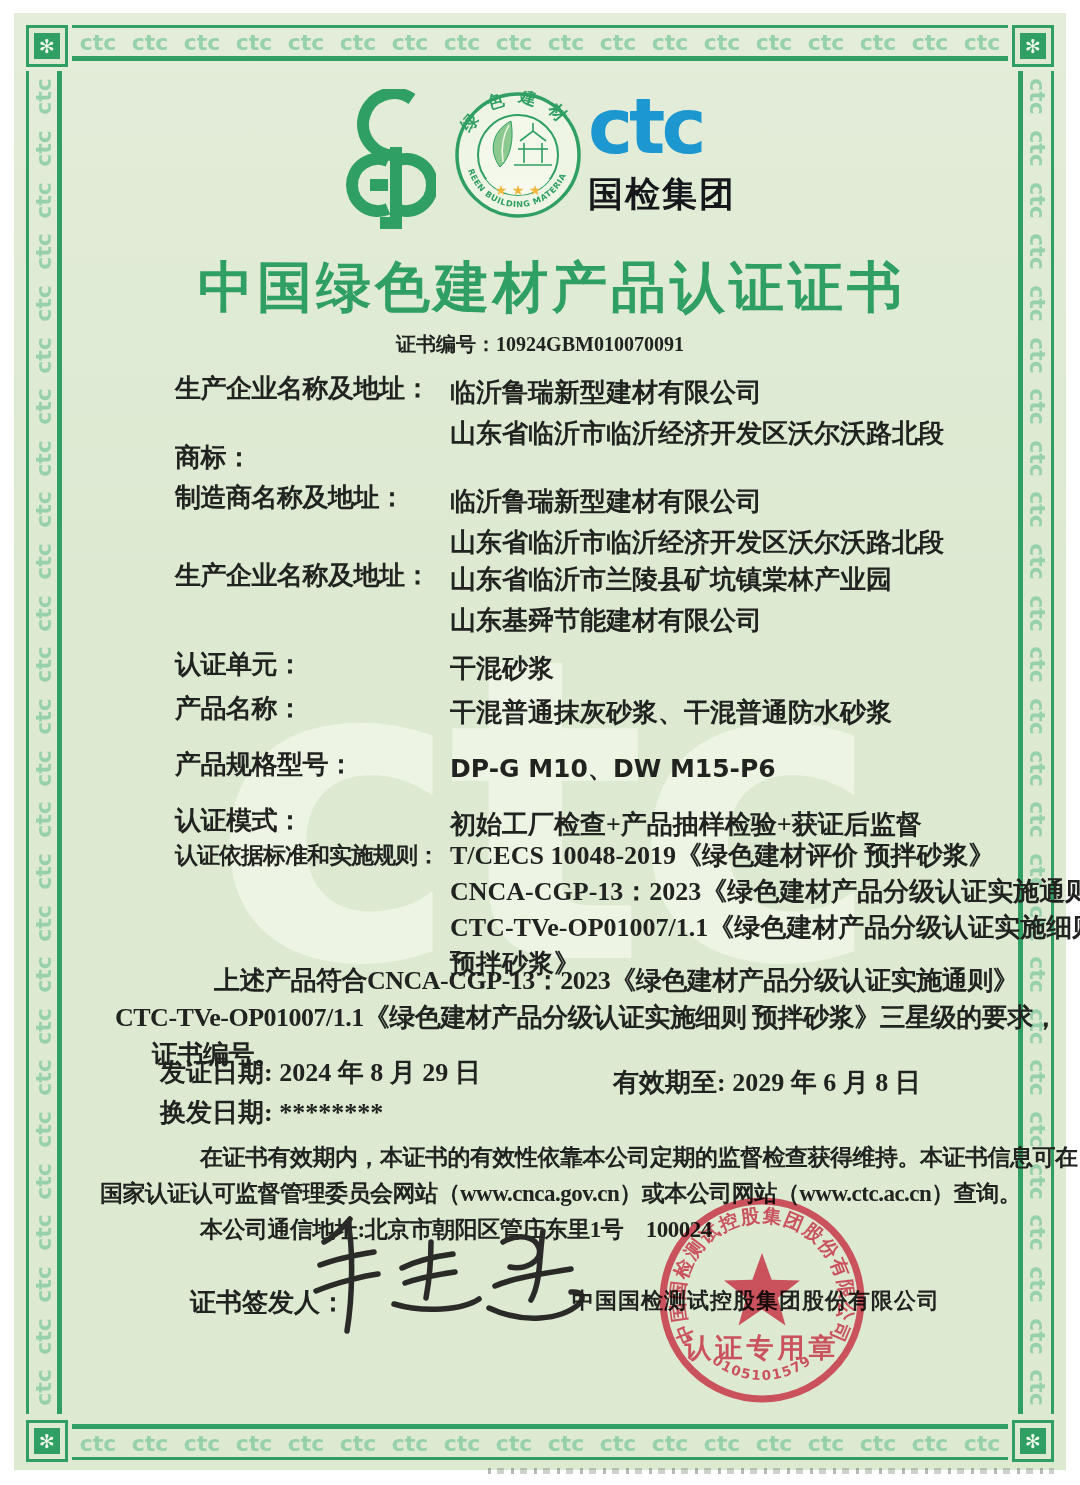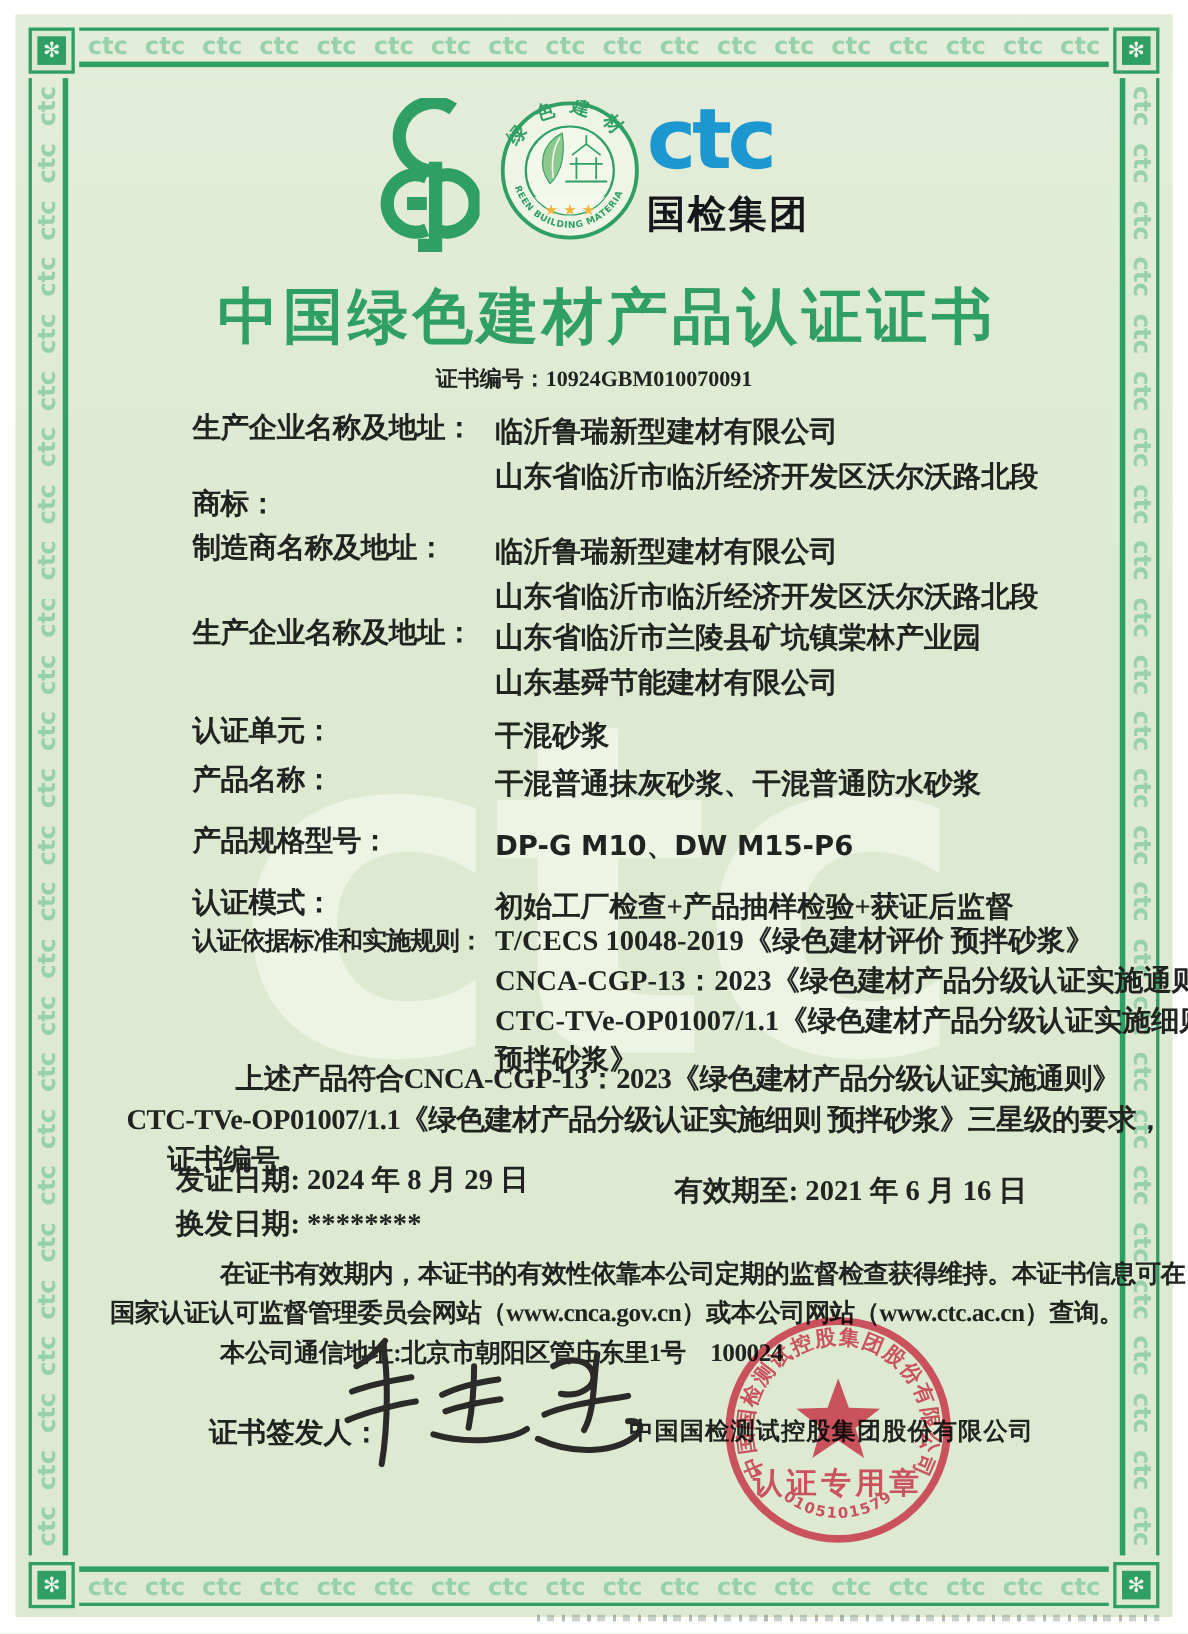--- a/index.html
+++ b/index.html
@@ -324,21 +324,21 @@
     </div>
 
     <div class="statement">
       <div class="ind1">上述产品符合CNCA-CGP-13：2023《绿色建材产品分级认证实施通则》</div>
       <div>CTC-TVe-OP01007/1.1《绿色建材产品分级认证实施细则 预拌砂浆》三星级的要求，</div>
       <div class="ind3">证书编号。</div>
     </div>
 
     <div class="dateline" style="left:146px;top:1042px">发证日期: 2024 年 8 月 29 日</div>
     <div class="dateline" style="left:146px;top:1082px">换发日期: ********</div>
-    <div class="dateline" style="left:599px;top:1052px">有效期至: 2021 年 6 月 16 日</div>
+    <div class="dateline" style="left:599px;top:1052px">有效期至: 2029 年 6 月 8 日</div>
 
     <div class="footer">
       <div class="ind">在证书有效期内，本证书的有效性依靠本公司定期的监督检查获得维持。本证书信息可在</div>
       <div>国家认证认可监督管理委员会网站（www.cnca.gov.cn）或本公司网站（www.ctc.ac.cn）查询。</div>
       <div class="ind">本公司通信地址:北京市朝阳区管庄东里1号　100024</div>
     </div>
 
     <div class="signer-label">证书签发人：</div>
 
     <div class="signature">

